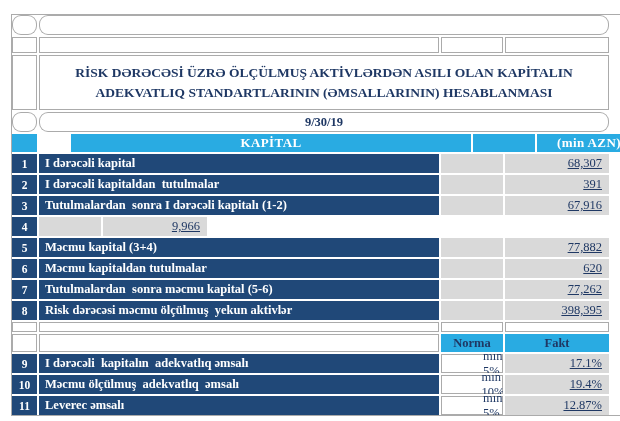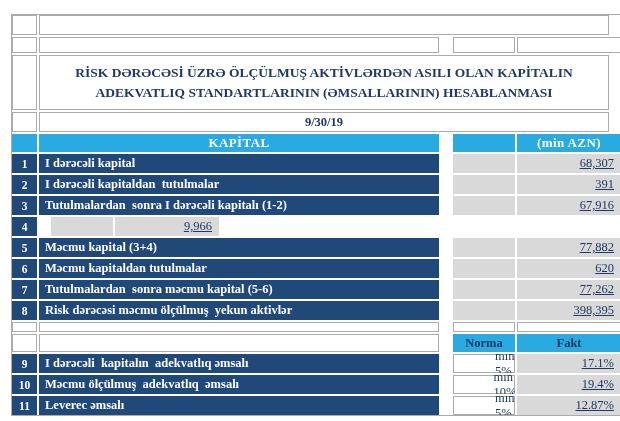--- a/index.html
+++ b/index.html
@@ -15,24 +15,24 @@
   .sheet{
     position:absolute;left:12px;top:15px;
     display:flex;flex-direction:column;row-gap:2px;
     outline:1px solid var(--border);
     background:#fff;
   }
   .row{display:flex;column-gap:2px;}
   .c{display:flex;align-items:center;overflow:hidden;}
   .cA{width:25px;justify-content:center;}
   .cB{width:400px;padding-left:6px;}
-  .cC{width:62px;justify-content:center;margin-left:12px;}
+  .cC{width:62px;justify-content:center;}
   .cD{width:104px;justify-content:flex-end;padding-right:7px;}
   .cBD{width:570px;justify-content:center;}
-  .h20{height:20px;} .h16{height:16px;} .h55{height:55px;} .h18{height:18px;}
+  .h20{height:20px;border-radius:9px;} .h16{height:16px;} .h55{height:55px;} .h18{height:18px;}
   .h19{height:19px;} .h10{height:10px;}
   .white{background:#fff;box-shadow:inset 0 0 0 1px var(--border);}
   .navy{background:var(--navy);color:#fff;font-weight:bold;font-size:12.5px;}
   .navy.cA{font-size:11.5px;}
   .blue{background:var(--blue);}
   .blue.head{color:#fff;font-weight:bold;font-size:13px;justify-content:center;letter-spacing:.4px;}
   .blue.subhead{color:var(--text-navy);font-weight:bold;font-size:12.5px;justify-content:center;}
   .grayc{background:var(--gray);color:var(--text-navy);font-size:12.5px;text-decoration:underline;}
   .minc{background:#fff;box-shadow:inset 0 0 0 1px var(--border);color:var(--text-navy);font-size:12.5px;padding-left:42px;}
   .titlecell{flex-direction:column;justify-content:center;color:var(--text-navy);
@@ -65,21 +65,21 @@
     </div>
   </div>
 
   <div class="row">
     <div class="c cA h20 white"></div>
     <div class="c cBD h20 white datecell">9/30/19</div>
   </div>
 
   <div class="row">
     <div class="c cA h18 blue"></div>
-    <div class="c cB h18 blue head" style="padding-left:0;">KAPİTAL</div>
+    <div class="c cB h18 blue head" style="padding-left:0;margin-left:32px;">KAPİTAL</div>
     <div class="c cC h18 blue"></div>
     <div class="c cD h18 blue head" style="padding-right:0;">(min AZN)</div>
   </div>
 
   <div class="row">
     <div class="c cA h19 navy">1</div>
     <div class="c cB h19 navy pre">I dərəcəli kapital</div>
     <div class="c cC h19 grayc"></div>
     <div class="c cD h19 grayc">68,307</div>
   </div>

